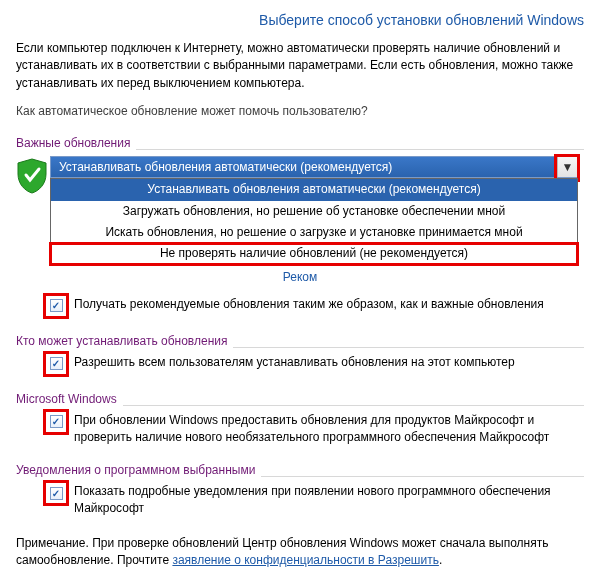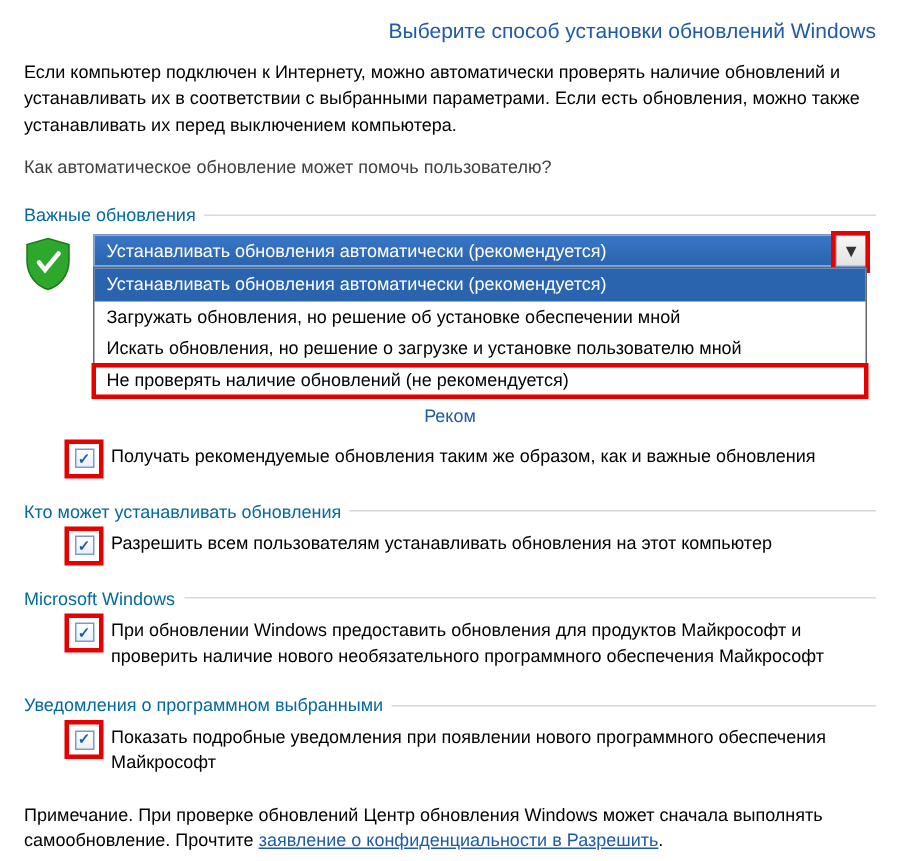--- a/index.html
+++ b/index.html
@@ -15,32 +15,32 @@
   h1 {
     font-size: 14px;
     font-weight: normal;
     color: #1e5aa8;
     margin: 0 0 12px 0;
     text-align: right;
   }
   .intro { margin: 0 0 10px 0; line-height: 1.45; }
   .link { color: #404040; cursor: pointer; }
   .section-label {
-    color: #0369a1;
+    color: #701a75;
     font-size: 12px;
     display: flex;
-    align-items: center;
+    align-items: flex-end;
     gap: 6px;
     margin: 18px 0 6px 0;
   }
   .section-label .line {
     flex: 1; height: 1px; background: #d8d8d8;
   }
   .important-row {
-    display: flex; align-items: flex-start; gap: 14px; margin-top: 4px;
+    display: flex; align-items: flex-start; gap: 2px; margin-top: 4px; text-align: center;
   }
   .shield {
     width: 32px; height: 36px; flex-shrink: 0; margin-top: 2px;
   }
   .combo-wrap { position: relative; flex: 1; margin-right: 6px; }
   .combo-selected {
     height: 22px;
     background: linear-gradient(#3a77c8, #2a63ae);
     color: #fff;
     padding: 0 24px 0 8px;
@@ -123,21 +123,21 @@
     <div class="combo-selected">
       <span>Устанавливать обновления автоматически (рекомендуется)</span>
       <span class="combo-arrow">
         <span>▼</span>
       </span>
       <span class="combo-arrow-mark"></span>
     </div>
     <div class="dropdown">
       <div class="opt first">Устанавливать обновления автоматически (рекомендуется)</div>
       <div class="opt">Загружать обновления, но решение об установке обеспечении мной</div>
-      <div class="opt">Искать обновления, но решение о загрузке и установке пользователю мной</div>
+      <div class="opt">Искать обновления, но решение о загрузке и установке принимается мной</div>
       <div class="opt marked">Не проверять наличие обновлений (не рекомендуется)</div>
     </div>
   </div>
 </div>
 
 <div class="rec-label-overlap">
   <span>Реком</span>
   <span class="line"></span>
 </div>
 <div class="check-row">

